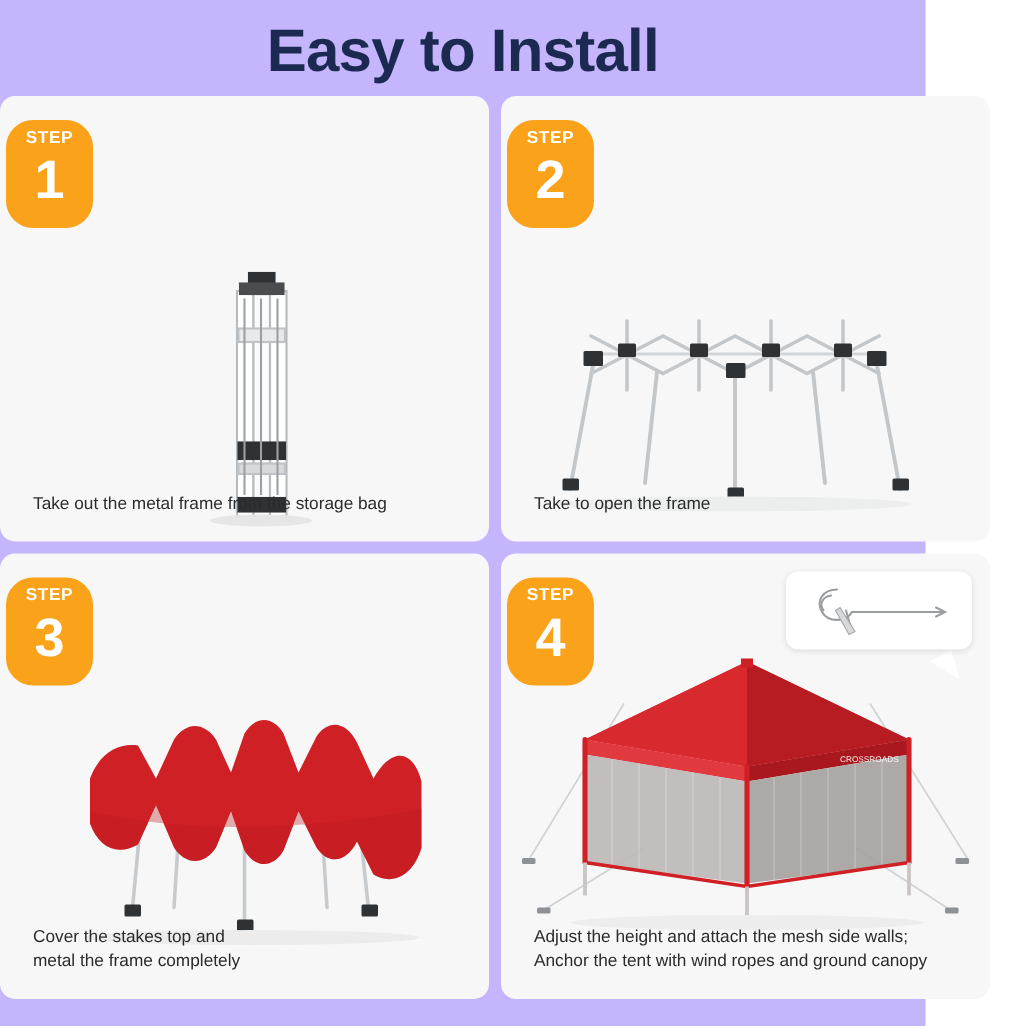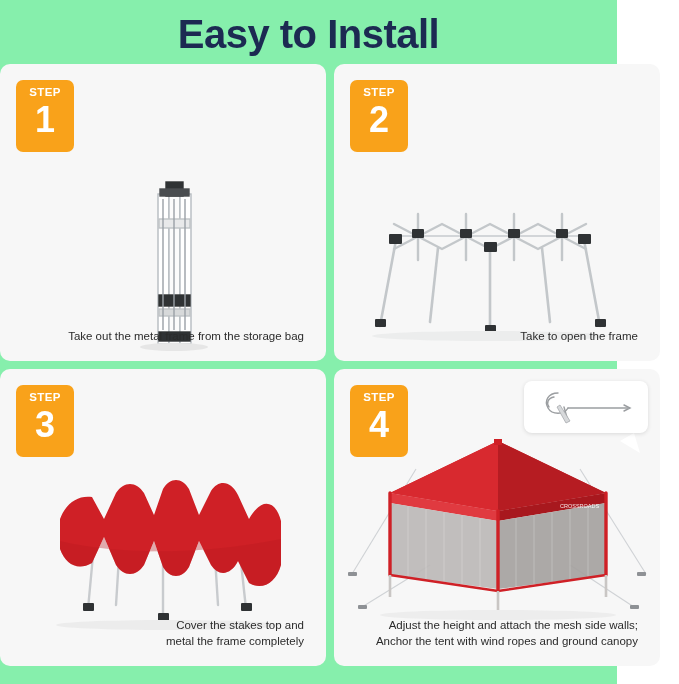--- a/index.html
+++ b/index.html
@@ -10,21 +10,21 @@
   body {
     width: 679px;
     height: 684px;
     font-family: "Liberation Sans", sans-serif;
     overflow: hidden;
   }
   .page {
     position: relative;
     width: 617px;
     height: 684px;
-    background: #86efac;
+    background: #c4b5fd;
     box-sizing: border-box;
   }
   .title {
     text-align: center;
     font-size: 40px;
     font-weight: bold;
     color: #1c2a52;
     letter-spacing: -0.5px;
     padding: 10px 0 6px 0;
     margin: 0;
@@ -40,49 +40,49 @@
     gap: 8px;
   }
   .card {
     position: relative;
     background: #f7f7f7;
     border-radius: 10px;
     overflow: hidden;
   }
   .badge {
     position: absolute;
-    left: 16px;
+    left: 4px;
     top: 16px;
     width: 58px;
     height: 72px;
     background: #f9a21a;
-    border-radius: 7px;
+    border-radius: 18px;
     color: #ffffff;
     text-align: center;
     box-sizing: border-box;
     padding-top: 7px;
   }
   .badge .step-word {
     font-size: 11.5px;
     font-weight: bold;
     letter-spacing: 0.4px;
     line-height: 1;
   }
   .badge .step-num {
     font-size: 36px;
     font-weight: bold;
     line-height: 1;
     margin-top: 3px;
   }
   .caption {
     position: absolute;
     left: 0;
-    right: 0;
+    right: 16px;
     bottom: 16px;
-    text-align: right;
+    text-align: left;
     font-size: 11.5px;
     color: #2b2b2b;
     line-height: 1.45;
     padding: 0 22px;
     box-sizing: border-box;
   }
   .art {
     position: absolute;
     left: 0;
     top: 0;

